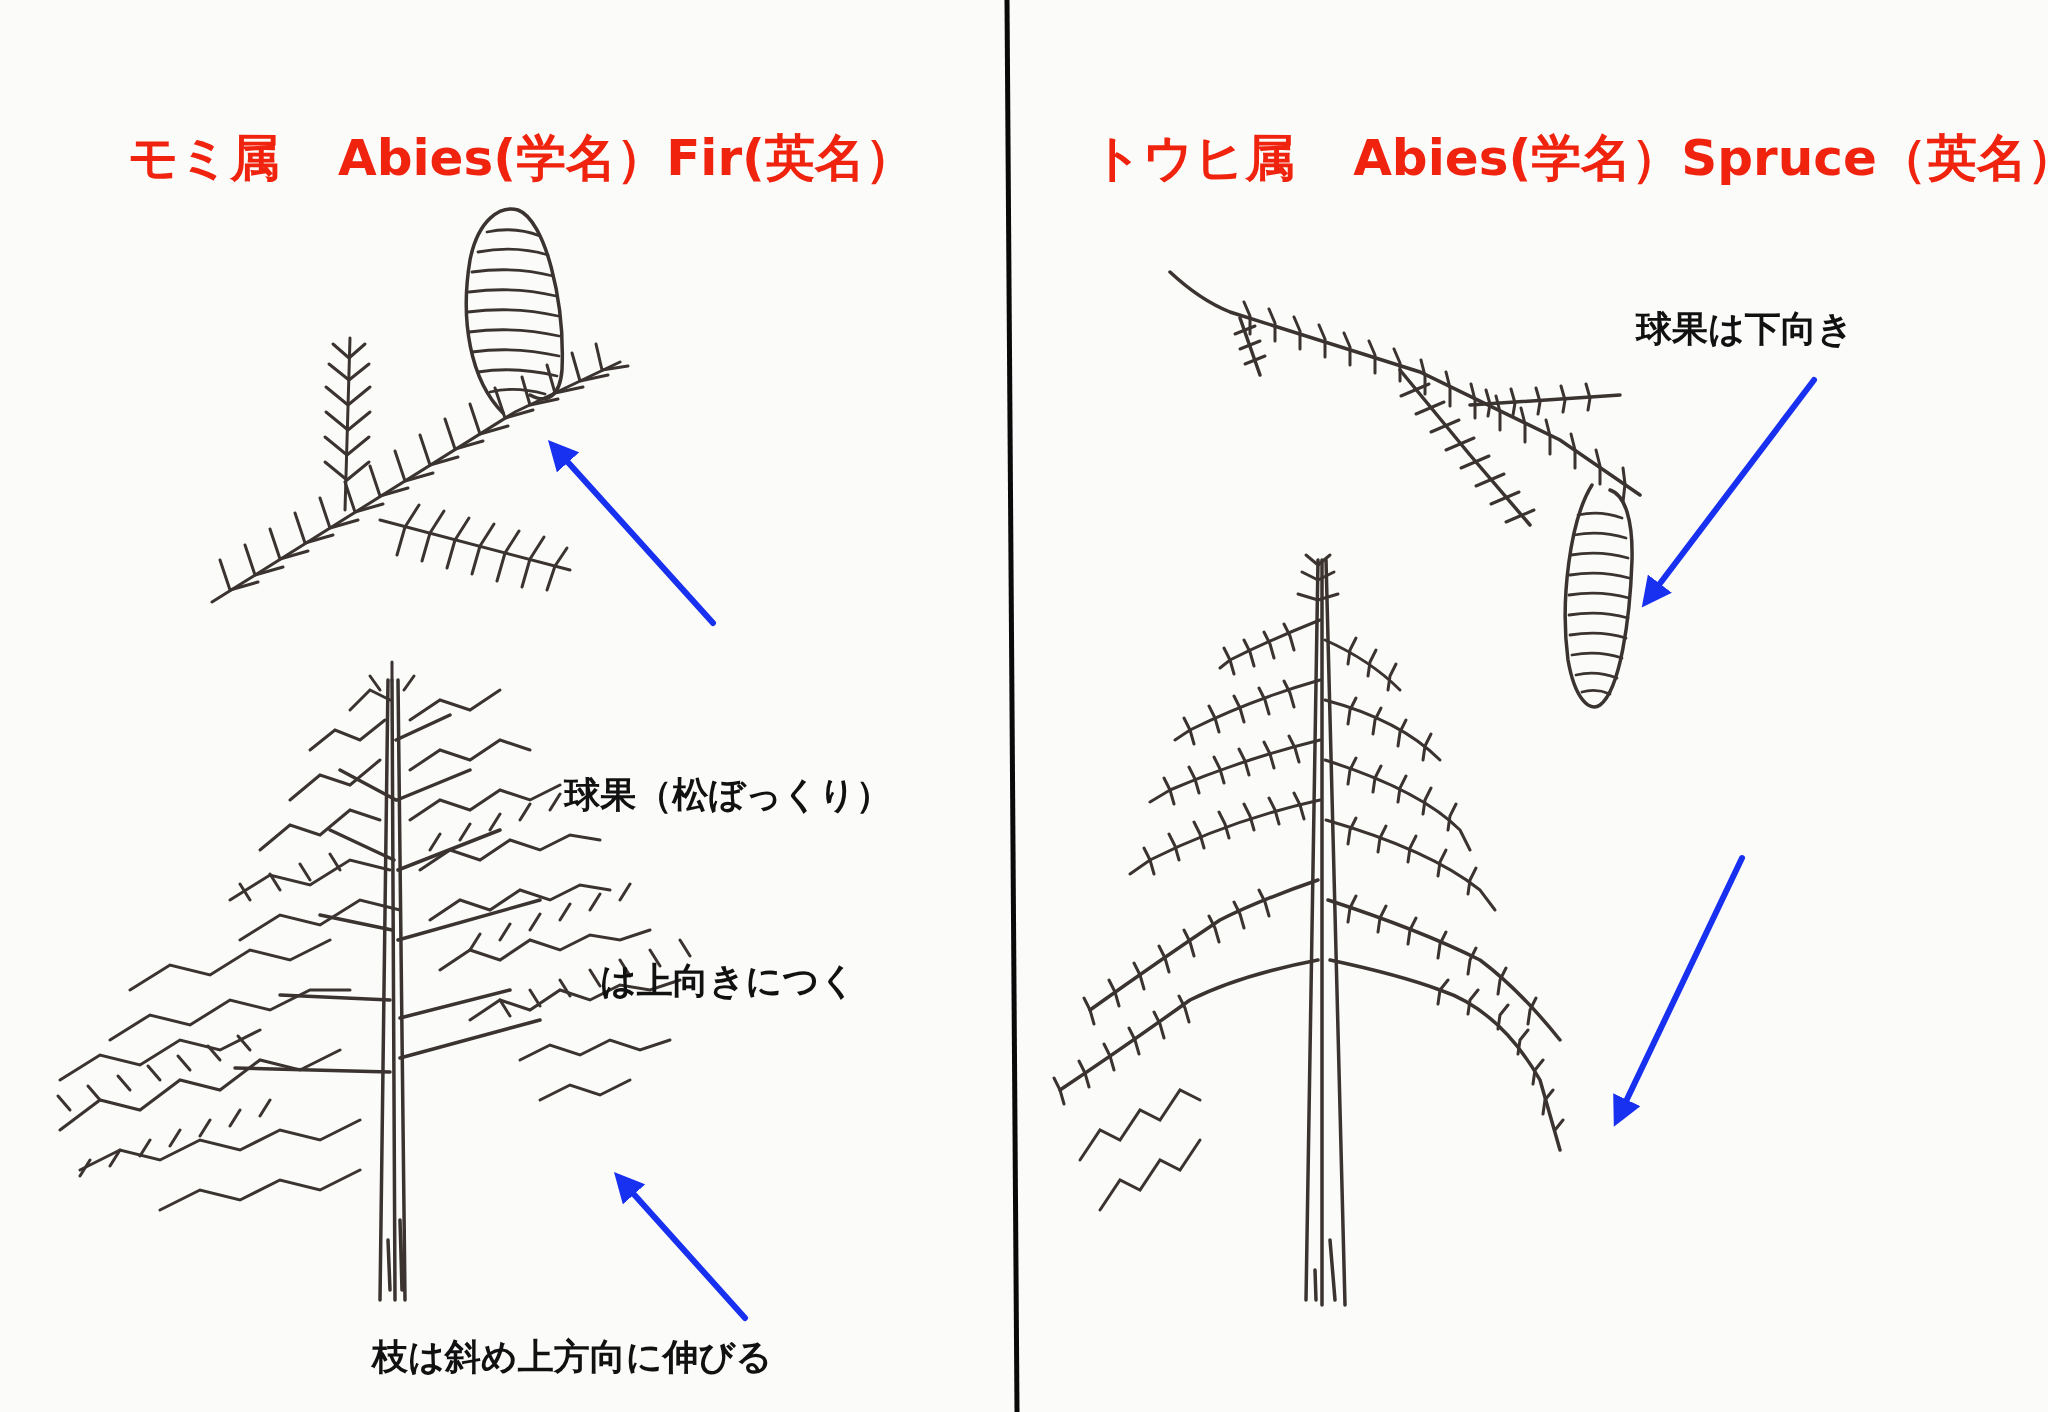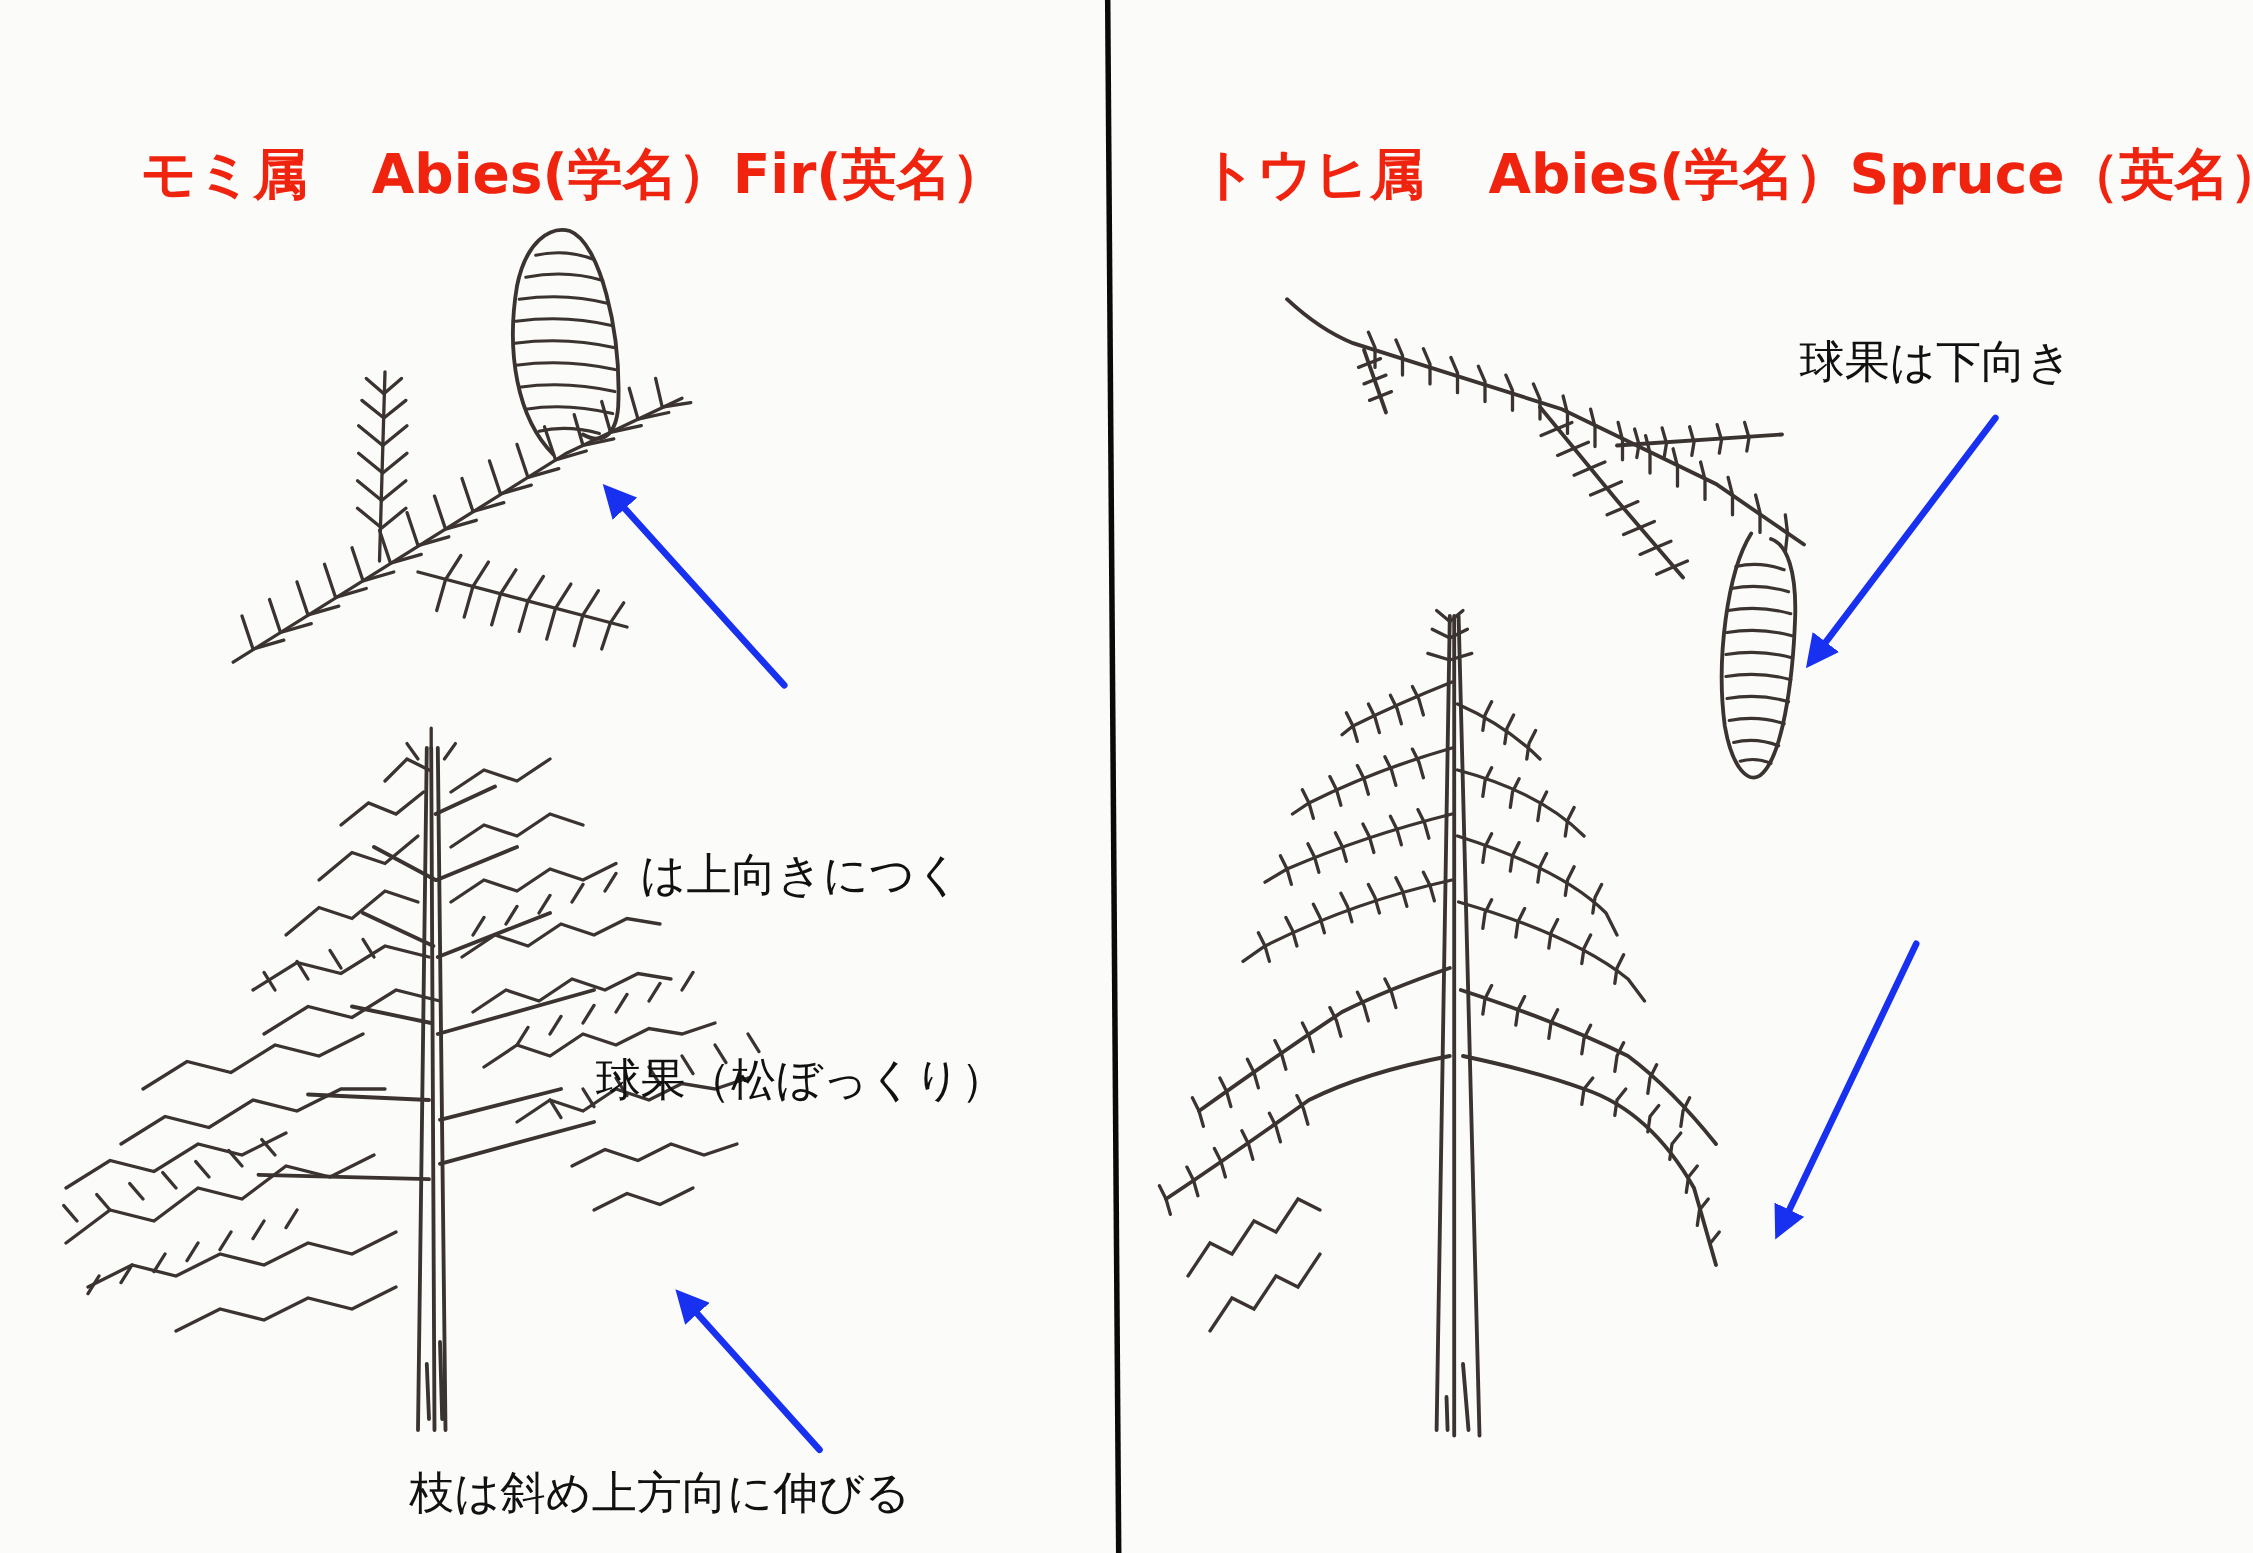--- a/index.html
+++ b/index.html
@@ -10,22 +10,22 @@
       position: relative;
     }
     .canvas { position: absolute; left: 0; top: 0; width: 2048px; height: 1003px; }
     .canvas svg { position: absolute; left: 0; top: 0; }
     .title {
       position: absolute; color: #f0230f; font-weight: bold;
       font-size: 50px; line-height: 60px; white-space: pre; letter-spacing: 0px;
     }
     .title .gap { display: inline-block; width: 58px; }
     .note {
-      position: absolute; color: #111; font-weight: normal;
-      font-size: 41px; line-height: 62px; white-space: pre;
+      position: absolute; color: #111; font-weight: bold;
+      font-size: 36px; line-height: 62px; white-space: pre;
     }
     .note.center { text-align: center; }
   </style>
 </head>
 <body>
 
 <div class="canvas">
 
   <svg width="2048" height="1412" viewBox="0 0 2048 1412" xmlns="http://www.w3.org/2000/svg">
     <defs>
@@ -219,22 +219,22 @@
       <line x1="1814" y1="380" x2="1649" y2="598" marker-end="url(#arrowhead)"></line>
       <line x1="1742" y1="858" x2="1619" y2="1116" marker-end="url(#arrowhead)"></line>
     </g>
   </svg>
 
   <div class="title" style="left:58px; top:68px;">
     <span>モミ属</span><span class="gap"></span><span>Abies(学名）</span><span>Fir(英名）</span>
   </div>
 
   <div class="note center" style="left:478px; top:640px; width:500px;">
+    <div>球果（松ぼっくり）</div>
     <div>は上向きにつく</div>
-    <div>球果（松ぼっくり）</div>
   </div>
 
   <div class="note" style="left:372px; top:1326px;">枝は斜め上方向に伸びる</div>
 
   <div class="title" style="left:1022px; top:68px;">
     <span>トウヒ属</span><span class="gap"></span><span>Abies(学名）</span><span>Spruce（英名）</span>
   </div>
 
   <div class="note" style="left:1636px; top:298px;">球果は下向き</div>
 

